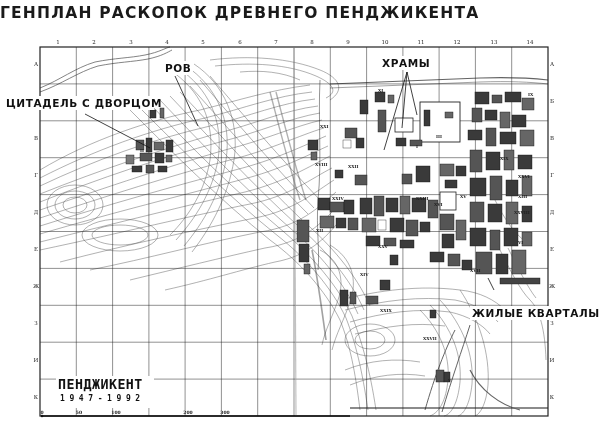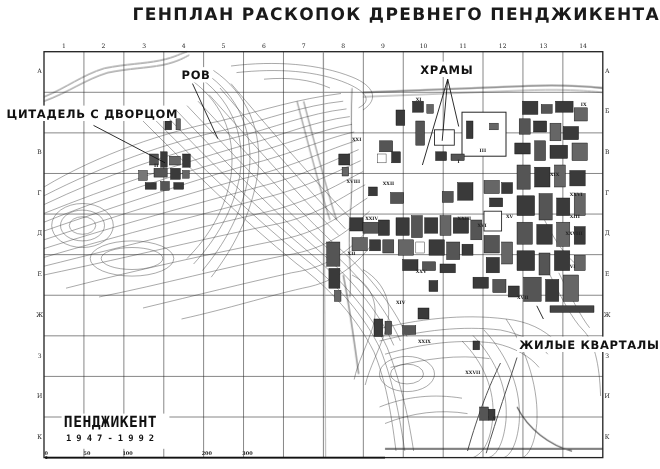--- a/index.html
+++ b/index.html
@@ -1,17 +1,17 @@
 <!DOCTYPE html>
 <html><head>
   <meta charset="utf-8">
   <style>
     html, body { margin: 0; padding: 0; background: #ffffff; }
     body { width: 600px; height: 426px; position: relative; overflow: hidden; font-family: "DejaVu Sans", sans-serif; }
-    .title { position: absolute; left: 0; top: 4px; width: 600px; text-align: right; font-family: "DejaVu Sans", sans-serif; font-weight: bold; font-size: 15.5px; letter-spacing: 1.2px; color: #1a1a1a; }
+    .title { position: absolute; left: 0; top: 4px; width: 600px; text-align: left; font-family: "DejaVu Sans", sans-serif; font-weight: bold; font-size: 15.5px; letter-spacing: 1.2px; color: #1a1a1a; }
     svg.map { position: absolute; left: 0; top: 0; }
     .col-label, .row-label { font-family: "DejaVu Serif", serif; font-size: 5.5px; fill: #222; }
     .callout { font-family: "DejaVu Sans", sans-serif; font-weight: bold; font-size: 10.5px; fill: #111; letter-spacing: 0.6px; }
     .callout-bg { fill: #ffffff; }
     .numeral { font-family: "DejaVu Serif", serif; font-size: 4.2px; fill: #222; font-weight: bold; }
     .logo-title { position: absolute; left: 58px; top: 376px; font-family: "DejaVu Sans Mono", monospace; font-weight: bold; font-size: 14px; letter-spacing: 0.5px; color: #111; transform: scaleX(0.95); transform-origin: left; }
     .logo-years { position: absolute; left: 60px; top: 394px; font-family: "DejaVu Sans Mono", monospace; font-weight: bold; font-size: 8px; letter-spacing: 4.6px; color: #111; }
     .scale-label { font-family: "DejaVu Serif", serif; font-size: 4.5px; fill: #222; font-weight: bold; }
   </style>
 </head>

